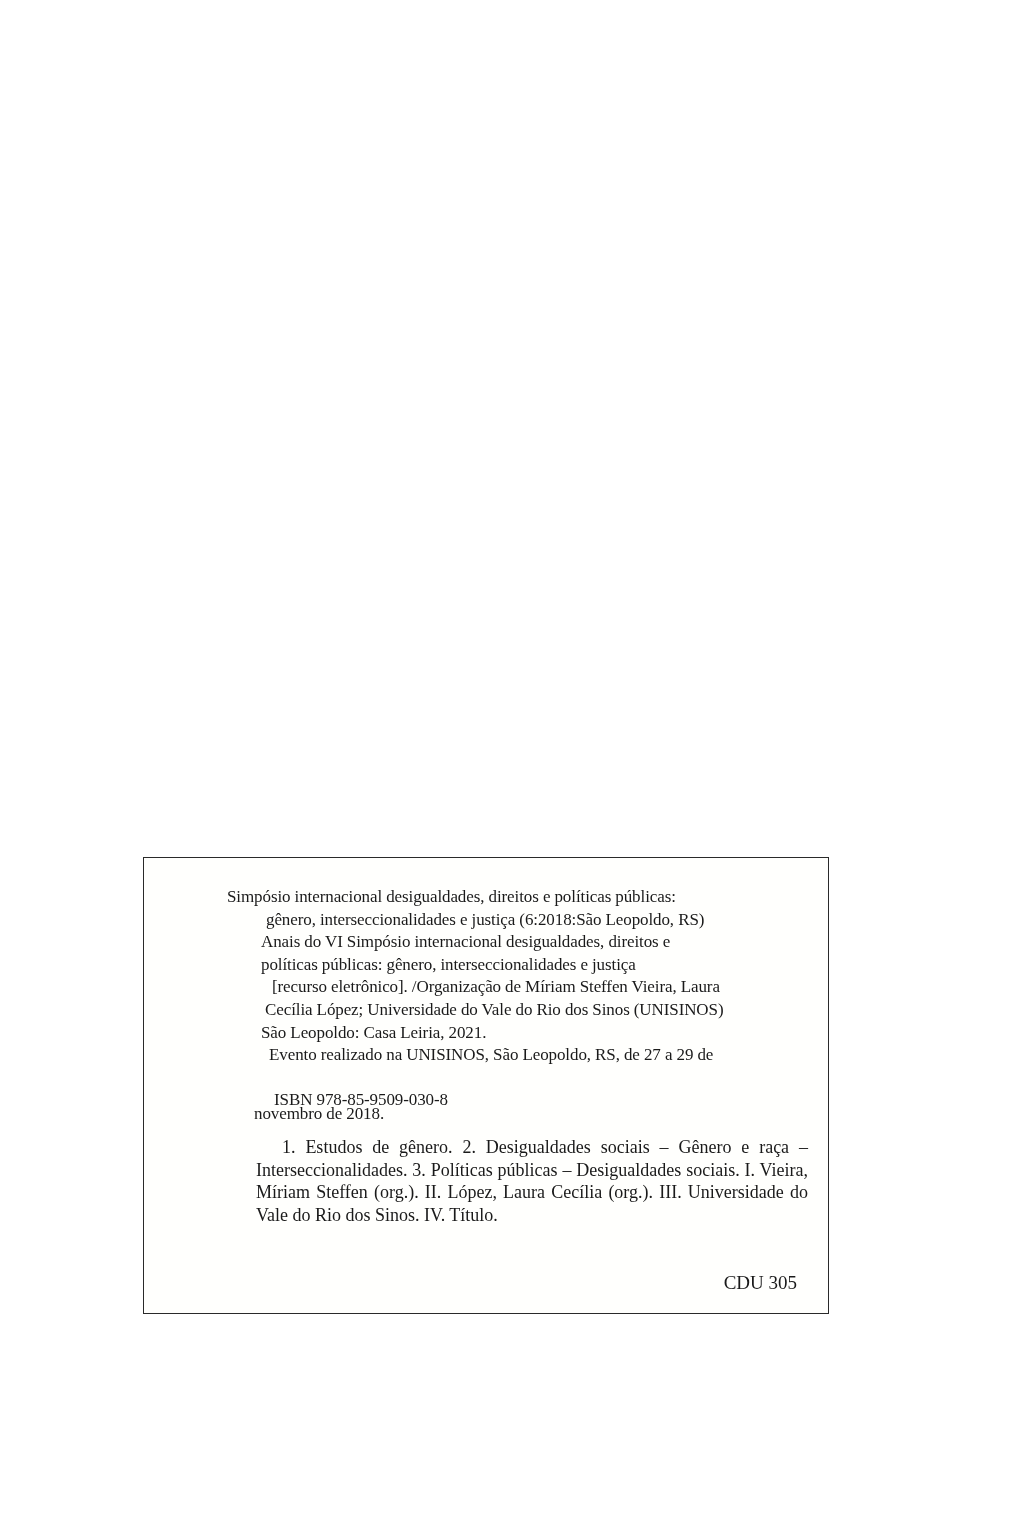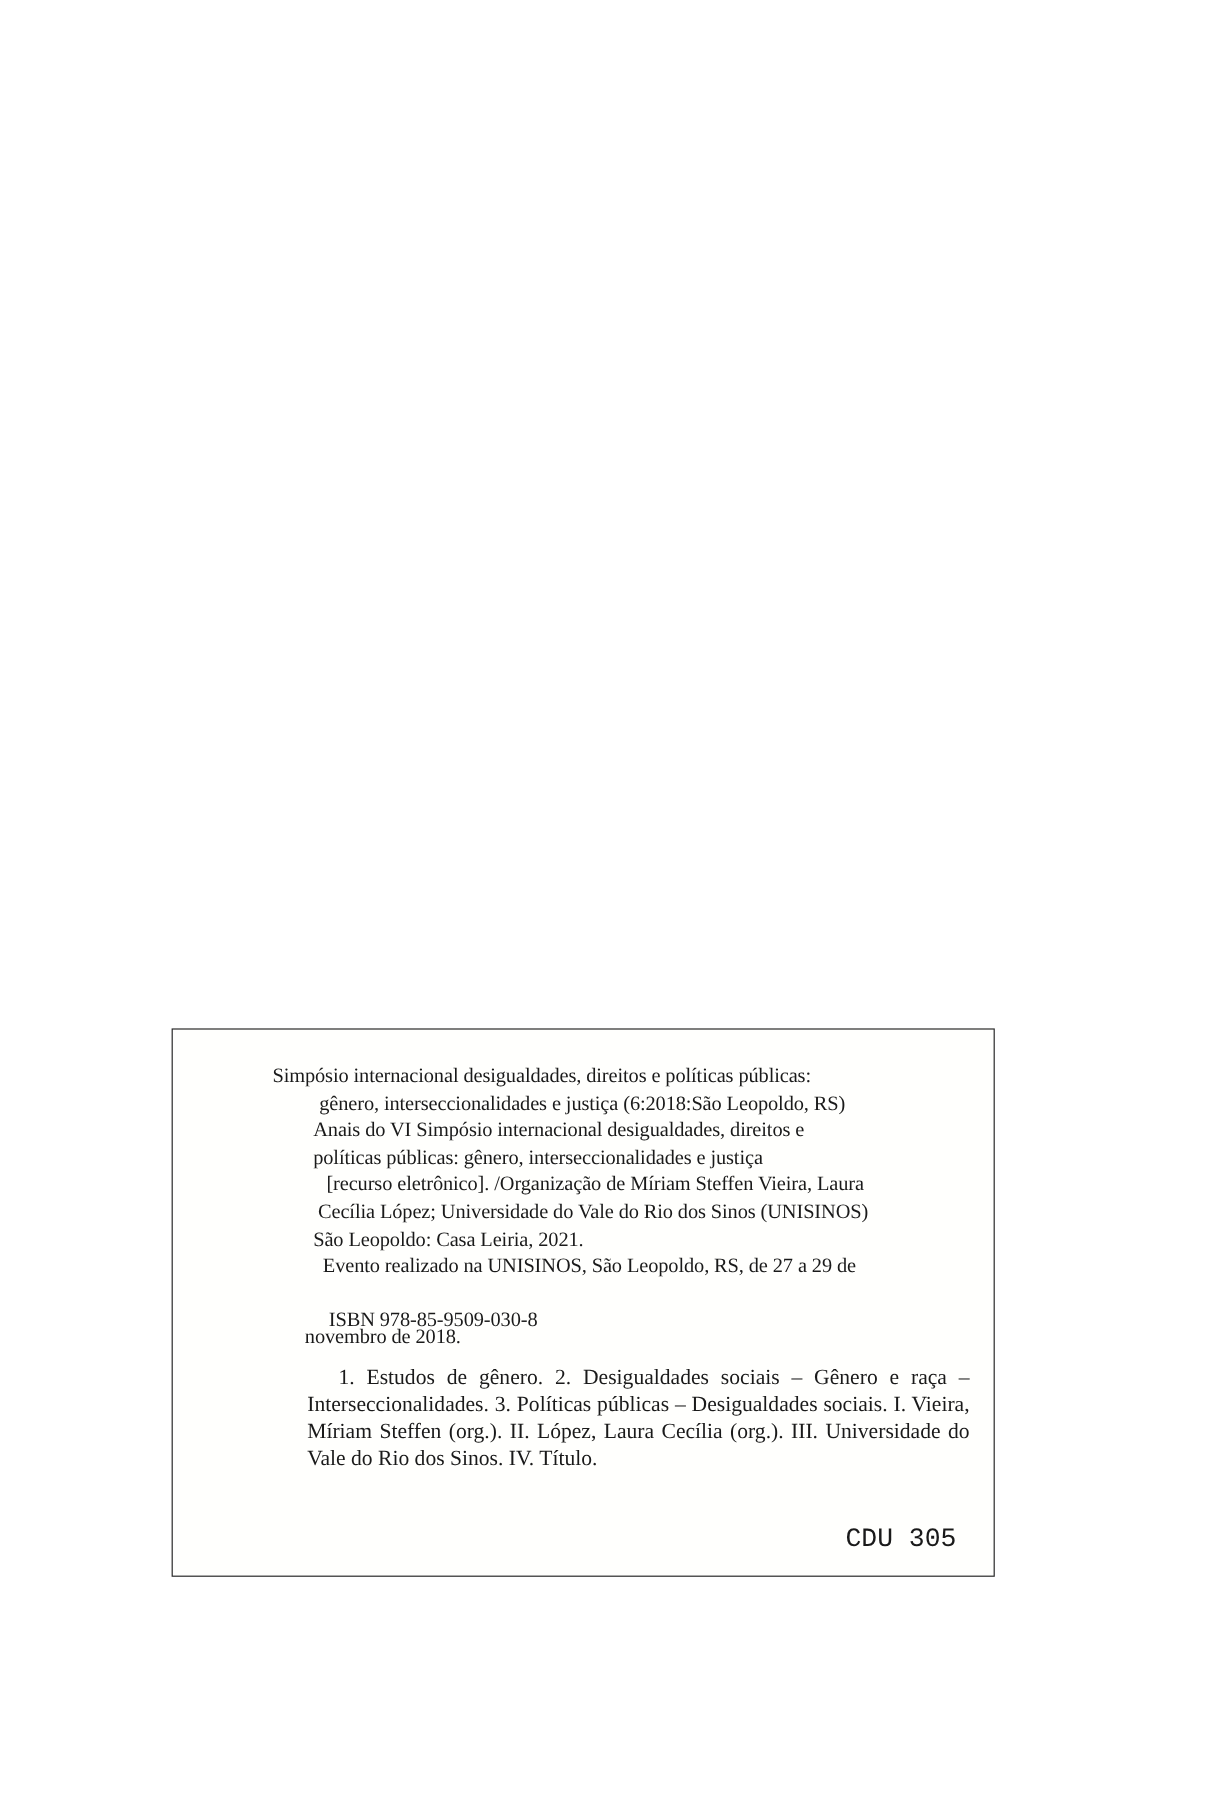--- a/index.html
+++ b/index.html
@@ -30,23 +30,22 @@
     left: 112px; top: 278px;
     width: 552px;
     font-size: 18px;
     line-height: 22.5px;
     text-align: justify;
     text-indent: 26px;
   }
   .cdu {
     position: absolute;
     right: 31px; top: 414px;
-    font-size: 22px;
+    font-size: 19px;
     line-height: 22px;
-    font-family: Liberation Mono, monospace;
   }
 </style>
 </head>
 <body>
 
 <div class="card">
   <div class="ln" style="left:83px; top:28px;">Simpósio internacional desigualdades, direitos e políticas públicas:</div>
   <div class="ln" style="left:122px; top:51px;">gênero, interseccionalidades e justiça (6:2018:São Leopoldo, RS)</div>
   <div class="ln" style="left:117px; top:73px;">Anais do VI Simpósio internacional desigualdades, direitos e</div>
   <div class="ln" style="left:128px; top:118px;">[recurso eletrônico]. /Organização de Míriam Steffen Vieira, Laura</div>

